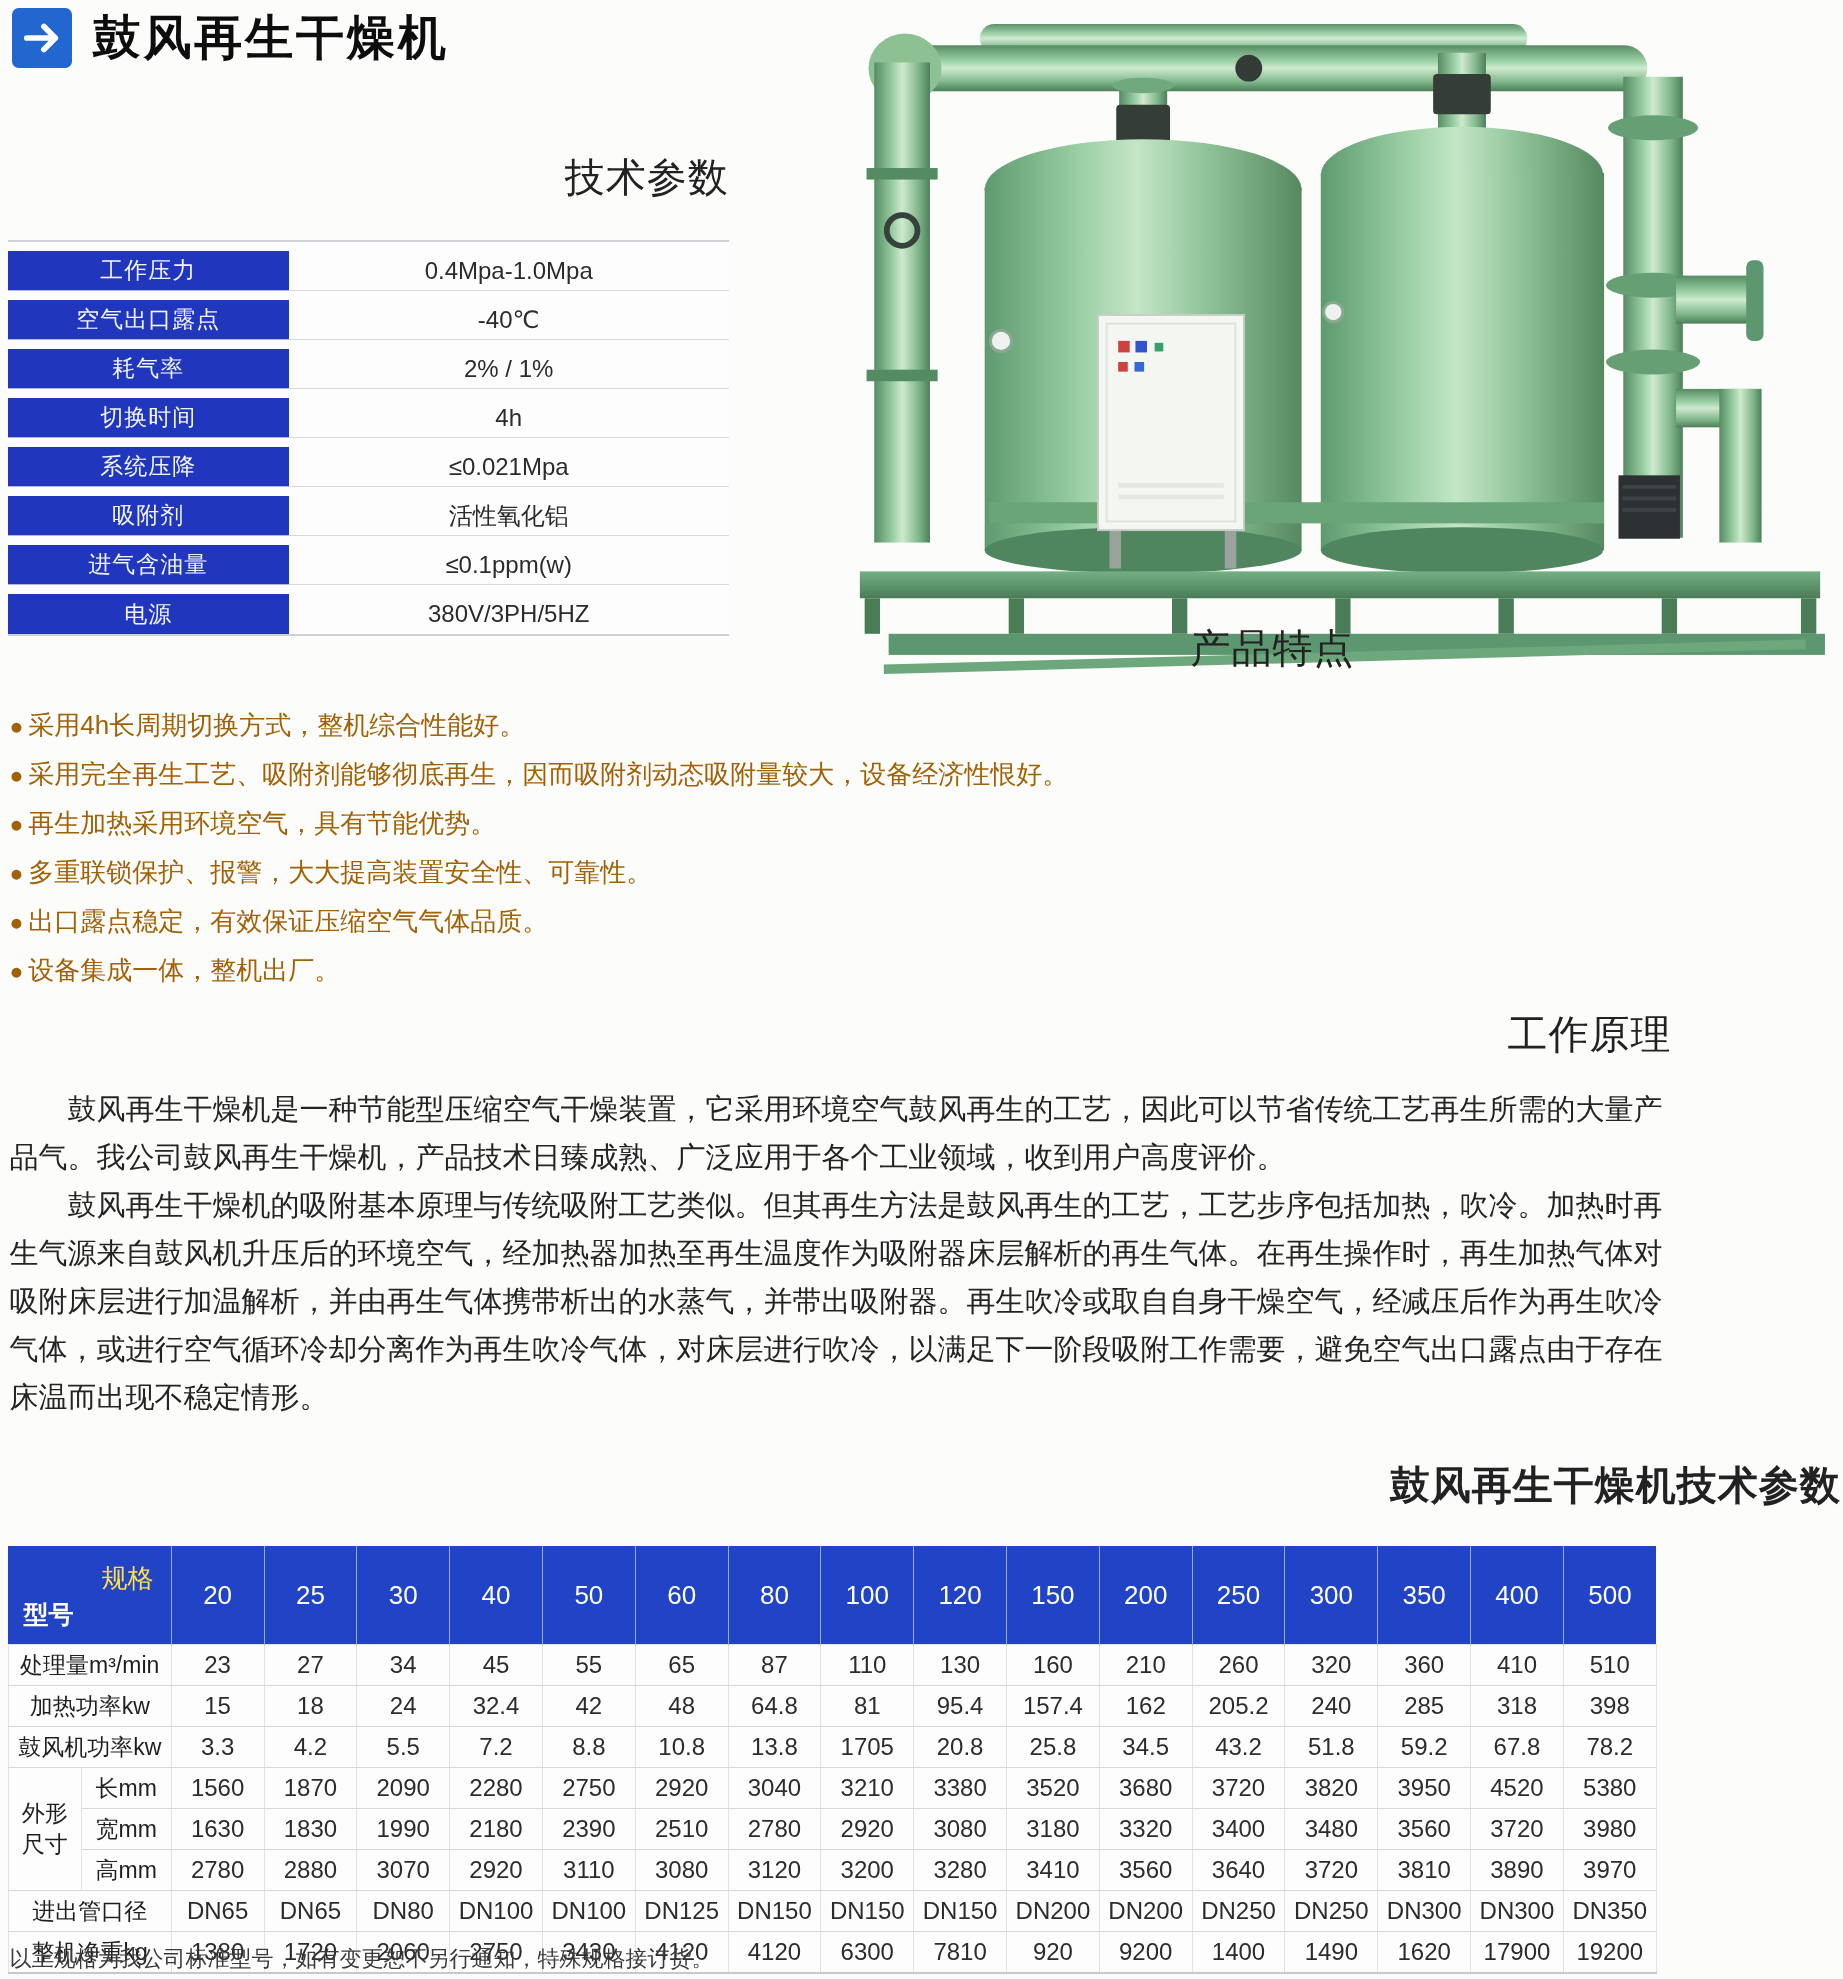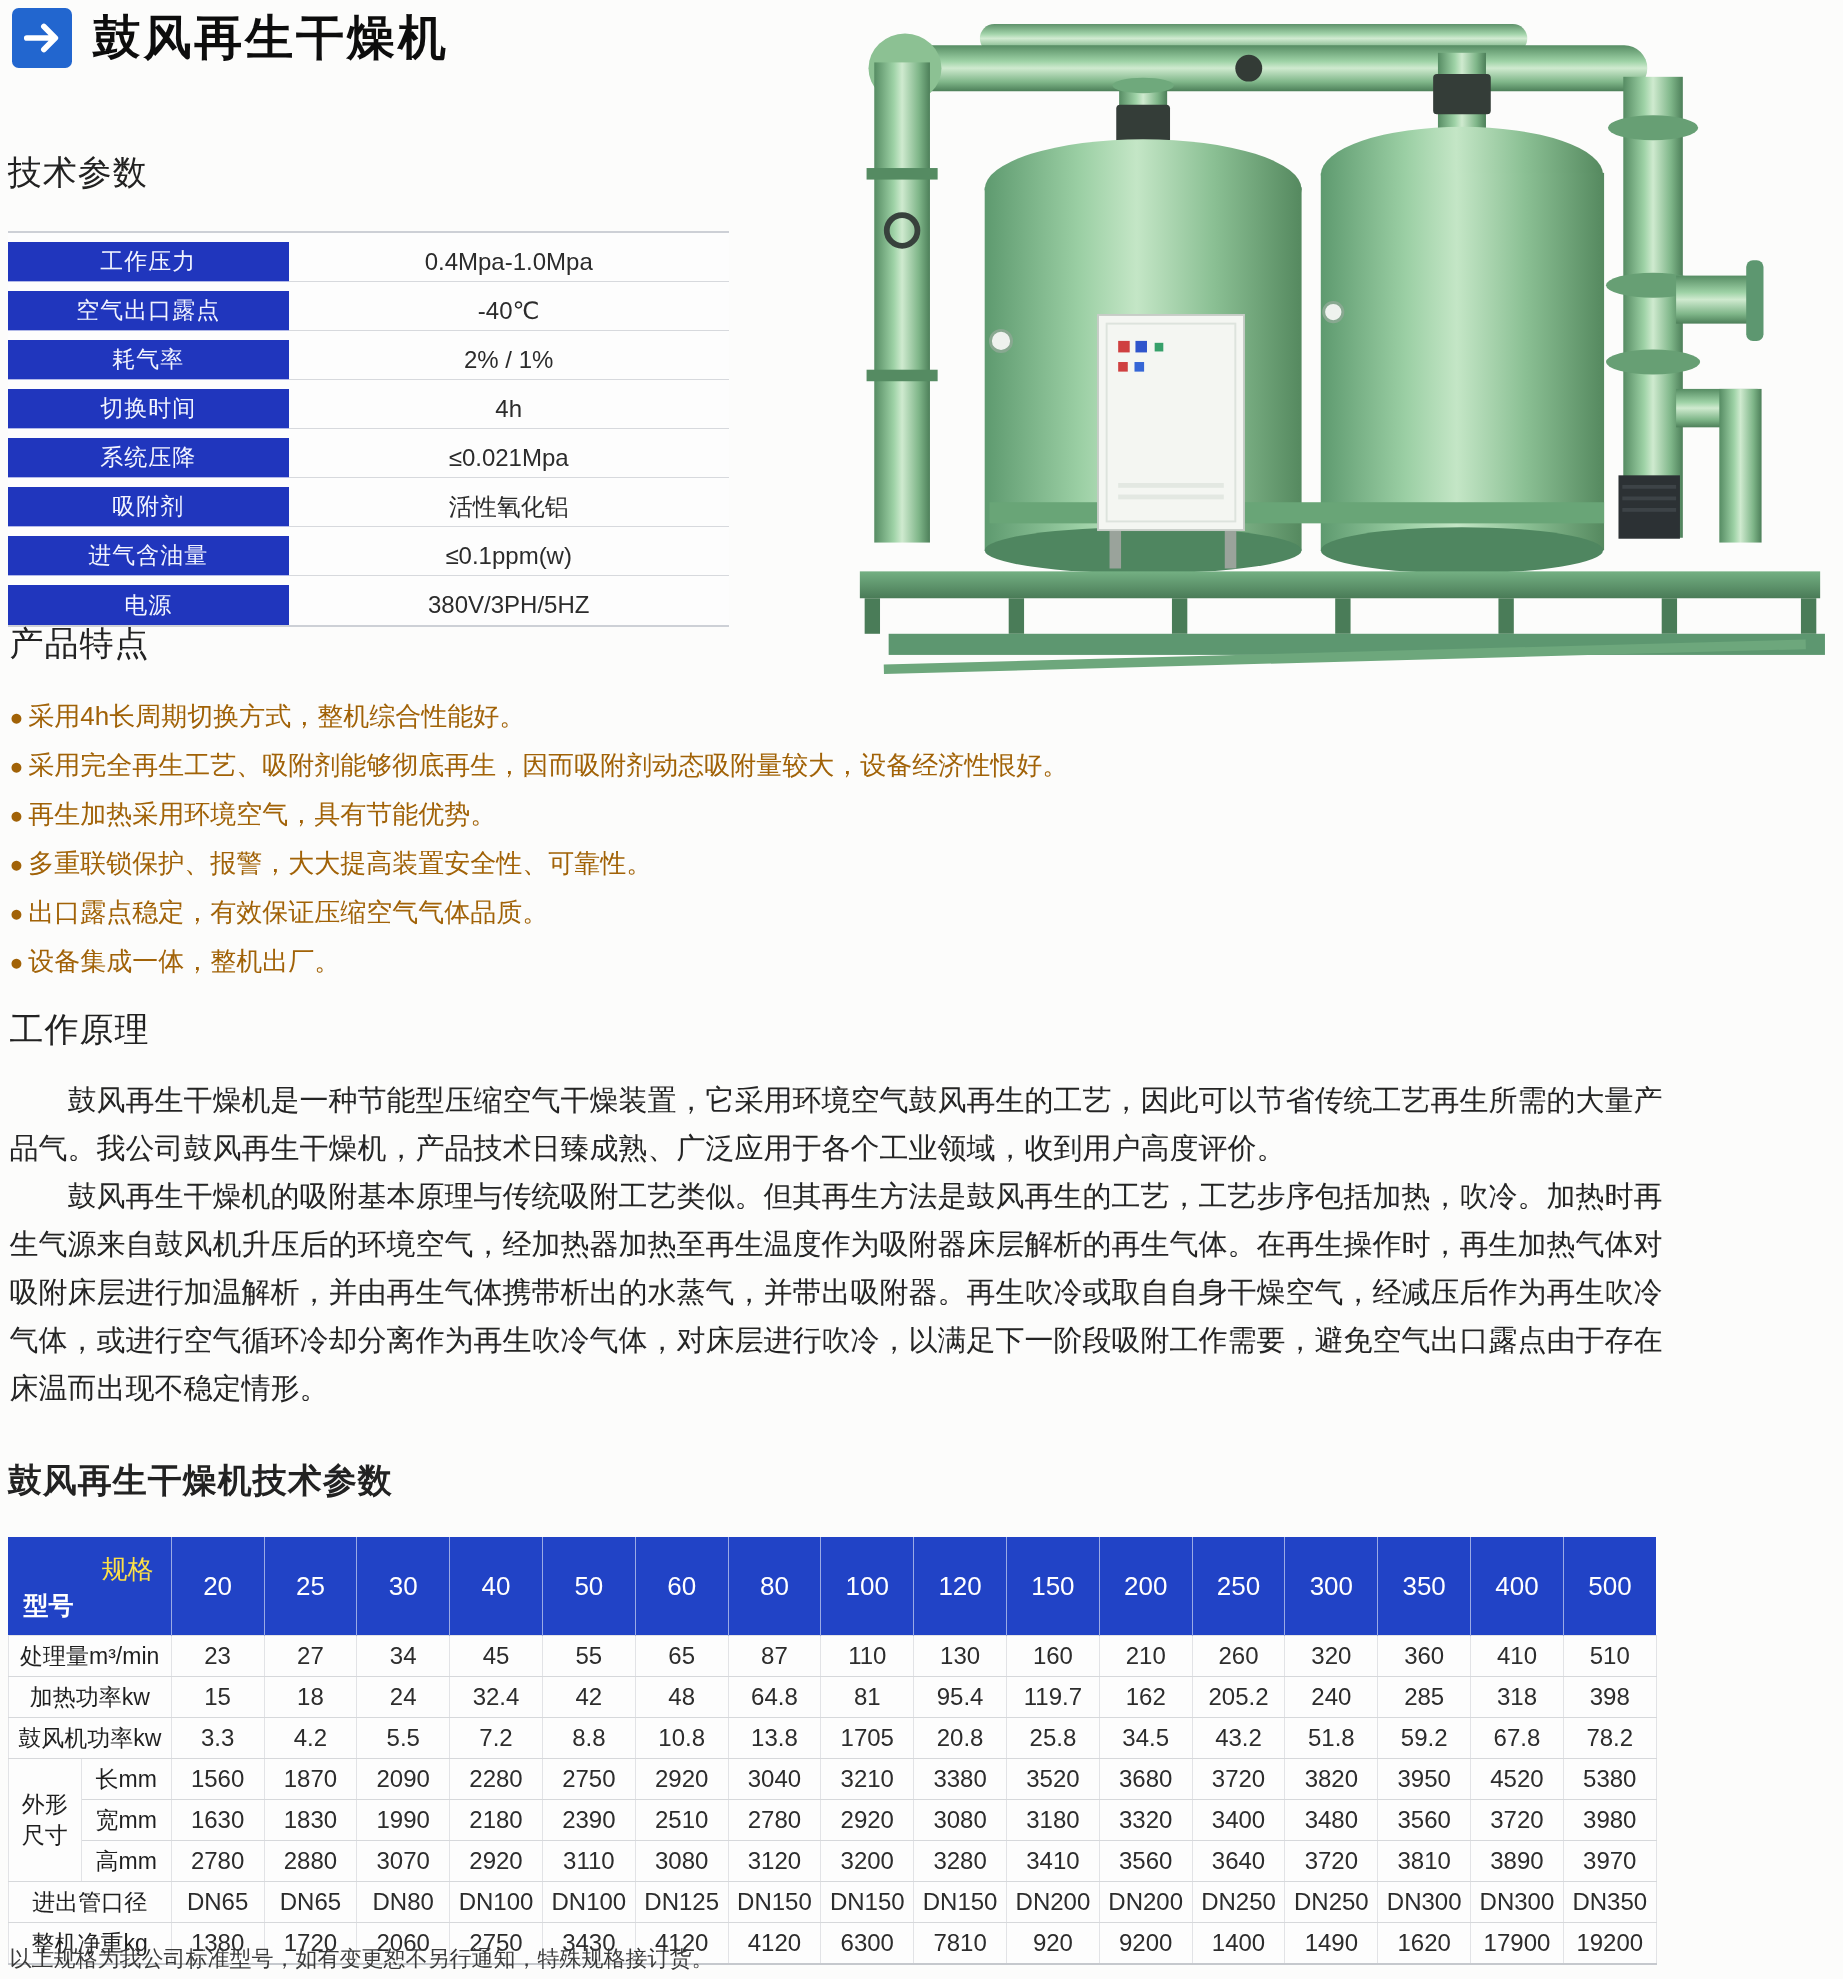--- a/index.html
+++ b/index.html
@@ -6,21 +6,21 @@
   .page{position:relative;width:1844px;height:1980px;background:#fcfcfb;
         font-family:"Liberation Sans","DejaVu Sans",sans-serif;color:#1a1a1a;overflow:hidden;}
 
   
   .title-row{position:absolute;left:11.5px;top:5.8px;display:flex;align-items:center;gap:21px;justify-content:space-between;}
   .title-icon{width:60px;height:60px;background:#2266cf;border-radius:6.7px;display:flex;
               align-items:center;justify-content:center;flex:0 0 auto;}
   .page-title{font-size:48px;font-weight:bold;color:#0d0d0d;letter-spacing:2.9px;}
 
   
-  .sec-heading{font-size:34px;color:#222;font-weight:500;letter-spacing:1px;}
+  .sec-heading{font-size:40px;color:#222;font-weight:500;letter-spacing:1px;text-align:right;}
 
   
   .param-wrap{position:absolute;left:7.7px;top:150px;width:721px;}
   .param-table{margin-top:35px;border-top:2.9px solid #cdd0d6;border-bottom:2.9px solid #cdd0d6;
                background:#fdfdfd;}
   .param-row{display:flex;height:40px;margin-top:9px;}
   .param-label{width:281px;background:#2036bd;color:#f2f4ff;display:flex;align-items:center;
                justify-content:center;font-size:23px;letter-spacing:1px;
                border-bottom:1px solid rgba(255,255,255,.65);}
   .param-row:last-child .param-label{border-bottom:none;}
@@ -307,21 +307,21 @@
             <td class="row-label" colspan="2">加热功率kw</td>
             <td>15</td>
             <td>18</td>
             <td>24</td>
             <td>32.4</td>
             <td>42</td>
             <td>48</td>
             <td>64.8</td>
             <td>81</td>
             <td>95.4</td>
-            <td>119.7</td>
+            <td>157.4</td>
             <td>162</td>
             <td>205.2</td>
             <td>240</td>
             <td>285</td>
             <td>318</td>
             <td>398</td>
           </tr>
           <tr>
             <td class="row-label" colspan="2">鼓风机功率kw</td>
             <td>3.3</td>

